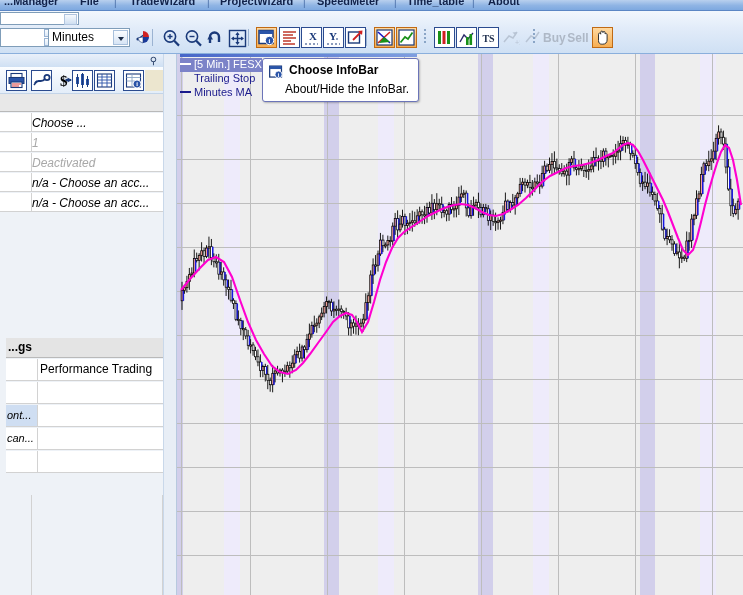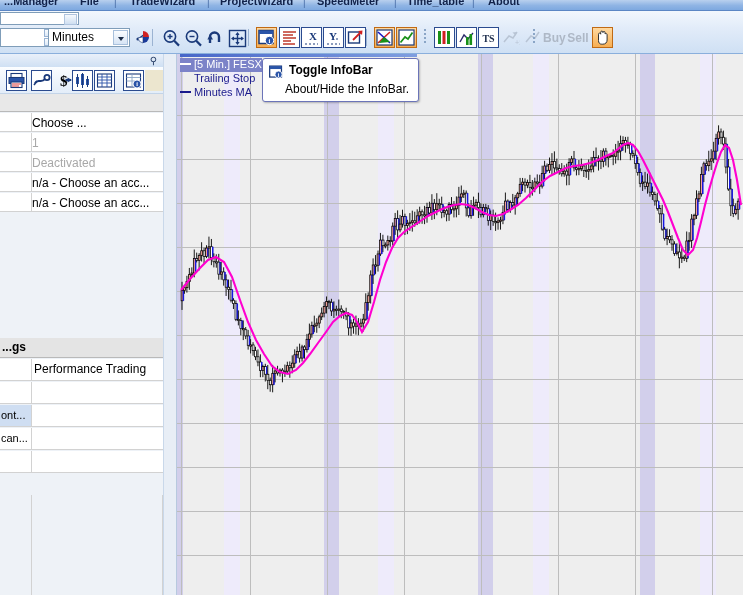--- a/index.html
+++ b/index.html
@@ -122,21 +122,21 @@
     border-bottom: 1px solid #c3d4e8;
   }
   .dbtn {
     position: absolute; top: 3px; width: 21px; height: 21px;
     border: 1px solid transparent;
   }
   .dbtn.framed { border: 1px solid #2b4b8f; background: #fff; }
   .dbtn.beige { background: #ece6cf; border: 1px solid #ece6cf; }
 
   .grid1 {
-    position: absolute; left: 0; top: 40px; width: 163px; height: 165px;
+    position: absolute; left: 0; top: 40px; width: 163px; height: 165px; font-style: italic;
   }
   .grid1 .ghdr {
     position: absolute; left: 0; top: 0; width: 163px; height: 18px;
     background: #e8e8e8; border-bottom: 1px solid #b9b9b9;
   }
   .grow {
     position: absolute; left: 0; width: 163px; height: 19px;
     border-bottom: 1px solid #d2d2d2; background: #fff;
   }
   .grow .lbl {
@@ -150,35 +150,35 @@
   .grow .val.dim { color: #a8a8a8; }
   .grow .vdiv {
     position: absolute; left: 31px; top: 0; width: 1px; height: 19px; background: #d2d2d2;
   }
 
   .spacer1 {
     position: absolute; left: 0; top: 205px; width: 163px; height: 79px;
     background: #eef2f7;
   }
 
-  .grid2 { position: absolute; left: 0; top: 284px; width: 176px; height: 157px; }
+  .grid2 { position: absolute; left: 6px; top: 284px; width: 176px; height: 157px; }
   .grid2 .g2hdr {
     position: absolute; left: 0; top: 0; width: 163px; height: 20px;
     background: #e4e4e4; border-bottom: 1px solid #b9b9b9;
     font-size: 12px; font-weight: bold; color: #000;
     padding-left: 2px; line-height: 19px; overflow: hidden;
   }
   .g2row {
     position: absolute; left: 0; width: 163px; height: 22px;
     border-bottom: 1px solid #d2d2d2; background: #fff;
   }
   .g2row .lbl {
     position: absolute; left: 0; top: 0; width: 31px; height: 21px;
     font-size: 11px; color: #000; overflow: hidden; white-space: nowrap;
-    line-height: 21px; padding-left: 1px;
+    line-height: 21px; padding-left: 1px; font-style: italic;
   }
   .g2row.sel .lbl { background: #cfdef2; }
   .g2row .vdiv {
     position: absolute; left: 31px; top: 0; width: 1px; height: 22px; background: #d2d2d2;
   }
   .g2row .val {
     position: absolute; left: 34px; top: 3px; right: 2px;
     font-size: 12px; color: #000; white-space: nowrap; overflow: hidden;
   }
   .leftfoot {
@@ -1161,17 +1161,17 @@
 
     <div class="tooltip" style="left:85px;top:4px">
       <div class="ticon">
         <svg width="16" height="16" viewBox="0 0 19 19">
           <rect x="2" y="2.5" width="14" height="13" fill="#fff" stroke="#1b3a7a" stroke-width="1.5"></rect>
           <rect x="2" y="2.5" width="14" height="3.5" fill="#2a54a8"></rect>
           <circle cx="12.5" cy="12.5" r="4.2" fill="#2a54a8" stroke="#fff" stroke-width="1"></circle>
           <text x="12.5" y="15" font-size="6.5" fill="#fff" text-anchor="middle" font-family="Liberation Serif, serif" font-weight="bold">i</text>
         </svg>
       </div>
-      <div class="ttitle">Toggle InfoBar</div>
+      <div class="ttitle">Choose InfoBar</div>
       <div class="tbody">About/Hide the InfoBar.</div>
     </div>
   </div>
 </div>
 
 </body></html>

